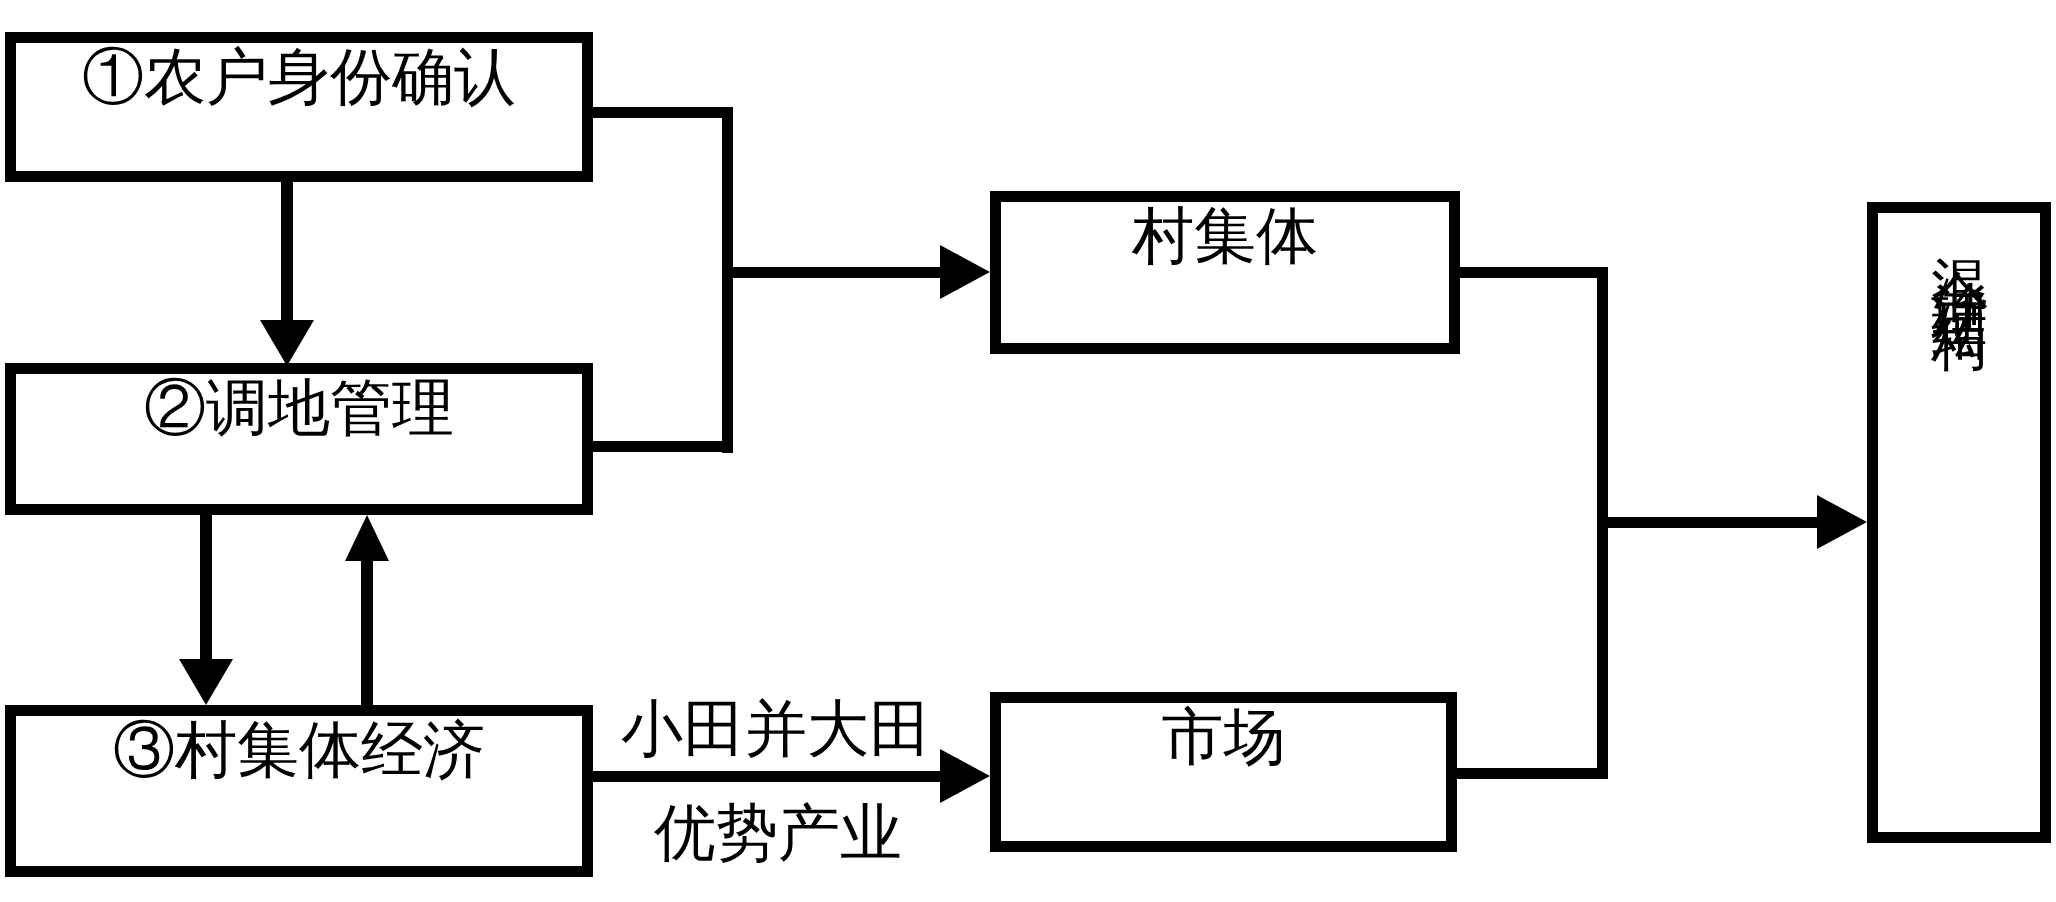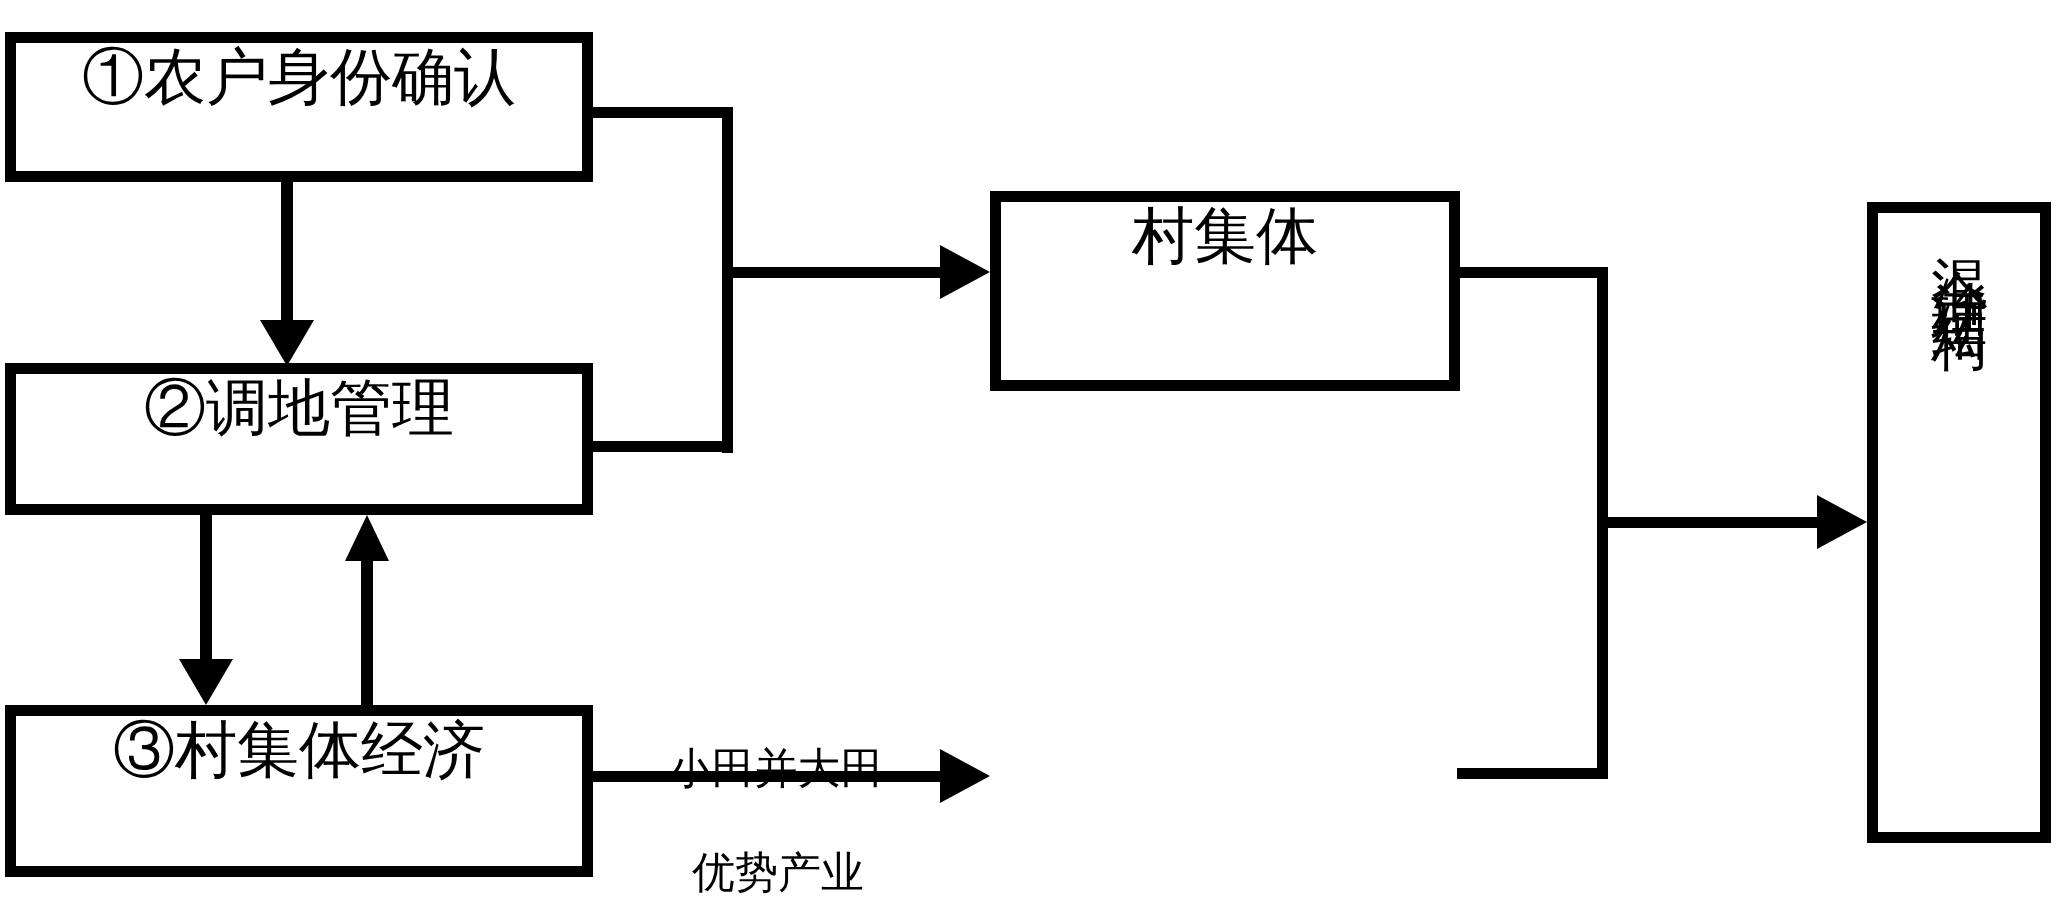--- a/index.html
+++ b/index.html
@@ -24,36 +24,35 @@
     white-space:nowrap;
   }
   .line { position:absolute; background:#000; }
   .tri  { position:absolute; width:0; height:0; }
   .tri-down  { border-left:27px solid transparent; border-right:27px solid transparent; border-top:46px solid #000; }
   .tri-up    { border-left:22px solid transparent; border-right:22px solid transparent; border-bottom:46px solid #000; }
   .tri-right { border-top:27px solid transparent; border-bottom:27px solid transparent; border-left:50px solid #000; }
   .edge-label {
     position:absolute;
     transform:translate(-50%,-50%);
-    font-size:43px;
+    font-size:62px;
     white-space:nowrap;
-    margin-top:40px;
   }
   #box-mixed span {
     writing-mode:vertical-rl;
     text-orientation:upright;
     letter-spacing:12px;
     font-size:56px;
   }
 
   
   #box-farmer  { left:5px;    top:32px;  width:588px; height:150px; }
   #box-land    { left:5px;    top:363px; width:588px; height:152px; }
   #box-economy { left:5px;    top:705px; width:588px; height:172px; }
-  #box-village { left:990px;  top:191px; width:470px; height:200px; }
+  #box-village { left:990px;  top:191px; width:470px; height:163px; }
   #box-market  { left:990px;  top:692px; width:467px; height:160px; }
   #box-mixed   { left:1867px; top:202px; width:184px; height:641px; }
 
   
   #a1-shaft { left:281px; top:180px; width:12px;  height:145px; }
   #a1-head  { left:260px; top:320px; }
   
   #c1 { left:592px; top:107px; width:141px; height:11px; }
   #v1 { left:722px; top:107px; width:11px;  height:346px; }
   #c2 { left:592px; top:441px; width:141px; height:11px; }
@@ -89,20 +88,23 @@
   </div>
   <div class="box" id="box-land">
     <span>②调地管理</span>
   </div>
   <div class="box" id="box-economy">
     <span>③村集体经济</span>
   </div>
   <div class="box" id="box-village">
     <span>村集体</span>
   </div>
+  <div class="box" id="box-market">
+    <span>市场</span>
+  </div>
   <div class="box" id="box-mixed">
     <span>混合治理结构</span>
   </div>
 
   <div class="line" id="a1-shaft"></div>
   <div class="tri tri-down" id="a1-head"></div>
 
   <div class="line" id="c1"></div>
   <div class="line" id="v1"></div>
   <div class="line" id="c2"></div>

